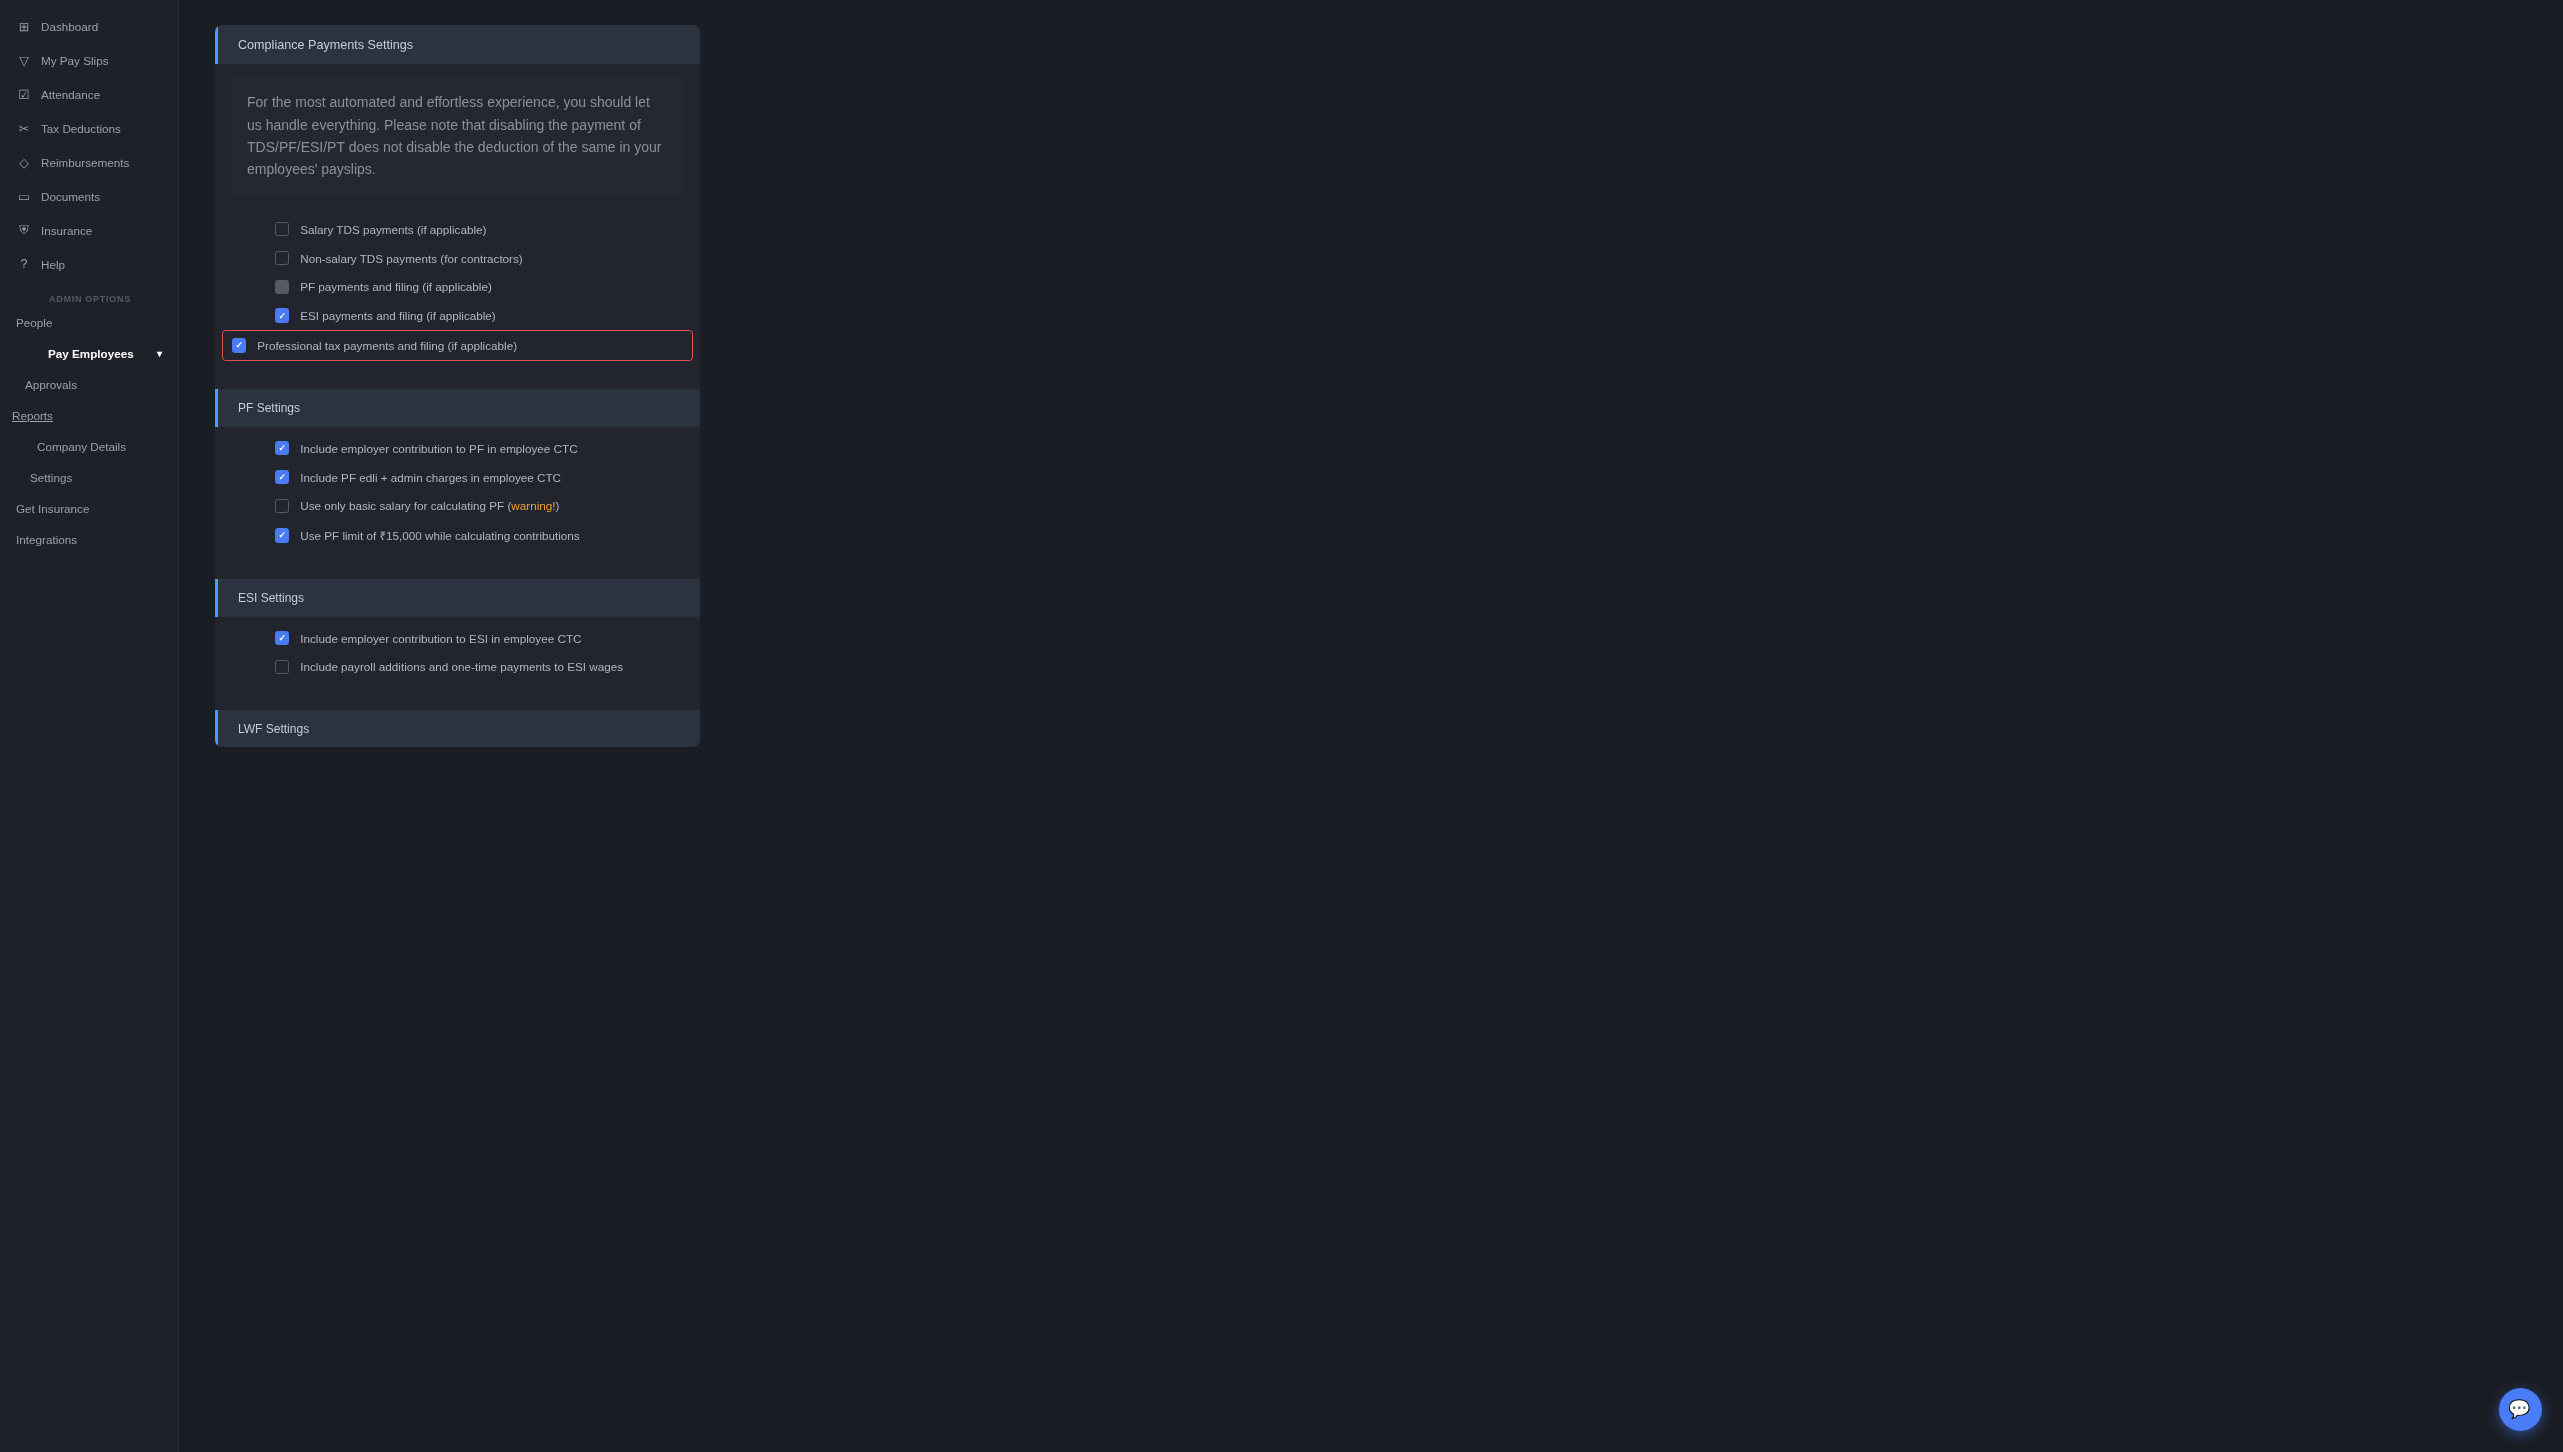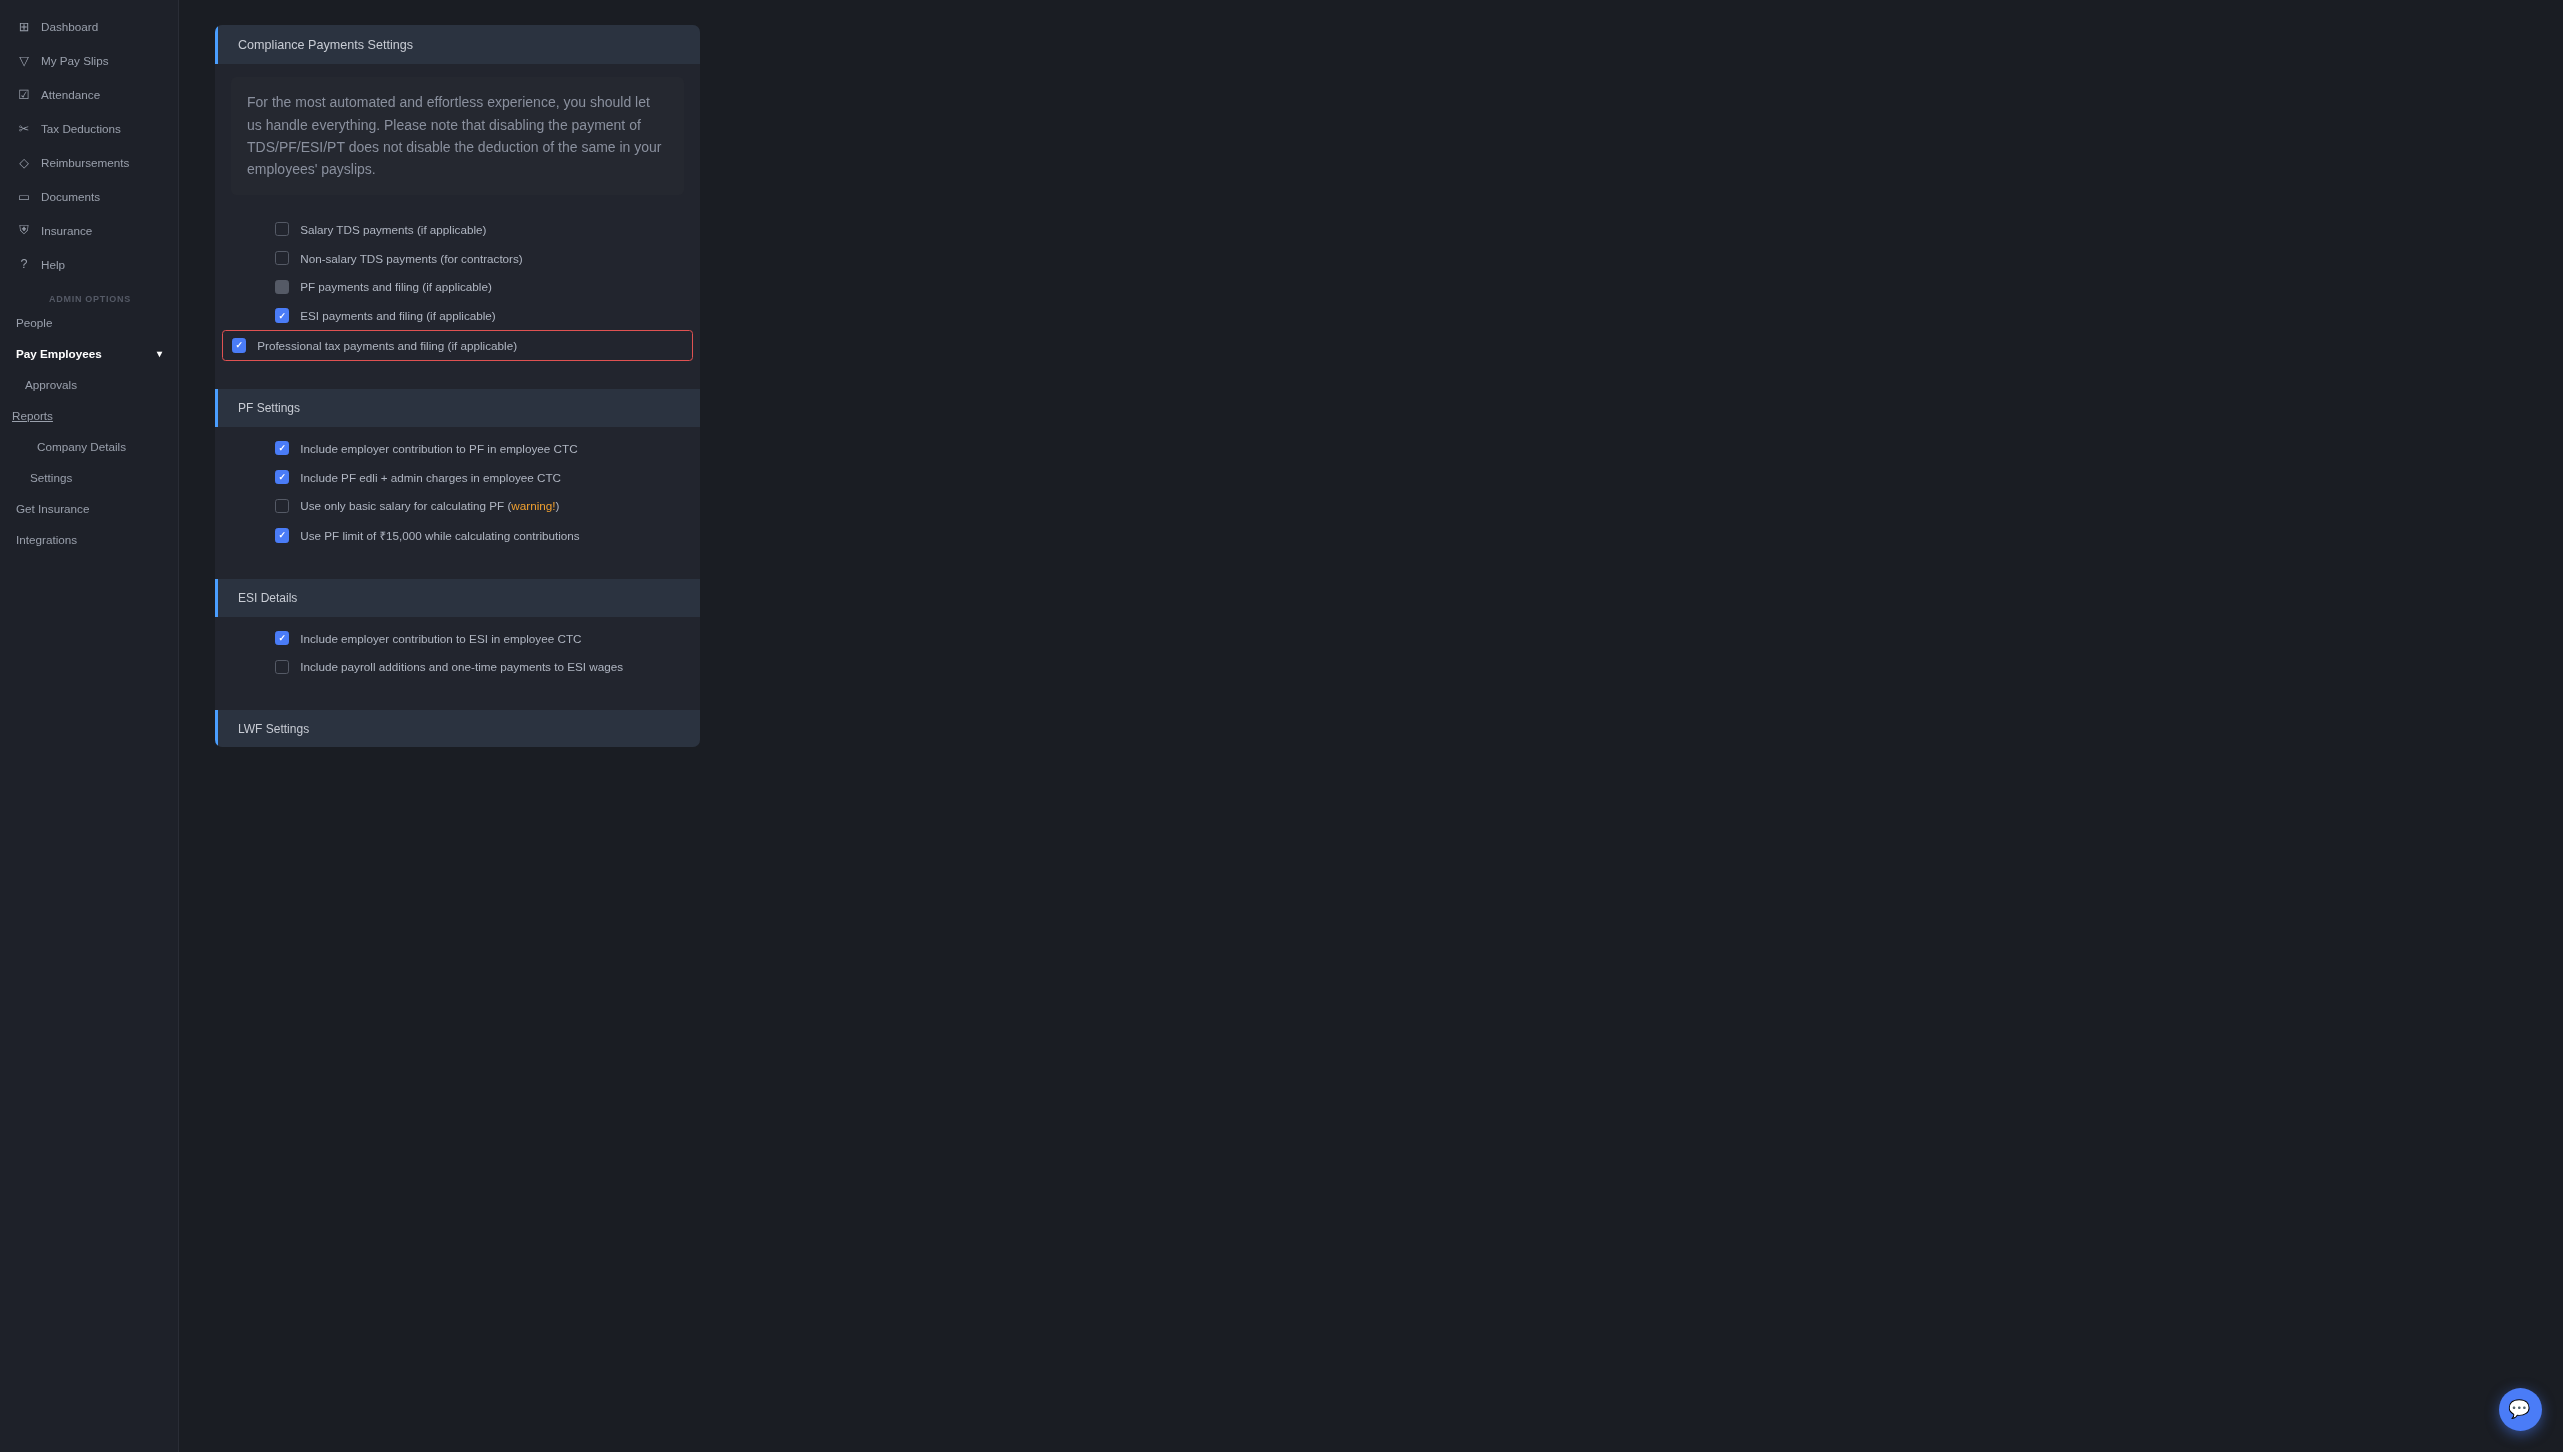--- a/index.html
+++ b/index.html
@@ -45,21 +45,21 @@
     }
     .sidebar-divider {
       font-size: 9px;
       color: #555a66;
       padding: 12.6px 16px 3.6px;
       letter-spacing: 0.08em;
       font-weight: 600;
       text-transform: uppercase;
       margin-left: 33px;
     }
-    .sidebar-item.bold-item { color: #ffffff; font-weight: 700; font-size: 11.7px; }
+    .sidebar-item.bold-item { color: #ffffff; font-weight: 700; font-size: 11.7px; margin-left: 32px; }
     .sidebar-item .chevron { margin-left: auto; font-size: 10px; }
 
     
     .main {
       flex: 1;
       overflow-y: auto;
       padding: 25px 36px;
       background: #1a1d23;
     }
 
@@ -306,21 +306,21 @@
       </div>
 
       <div class="checkbox-item">
         <div class="cb checked"></div>
         <span>Use PF limit of ₹15,000 while calculating contributions</span>
       </div>
 
     </div>
 
     <div class="section-header">
-      <span>ESI Details</span>
+      <span>ESI Settings</span>
     </div>
 
     <div class="checkbox-group">
 
       <div class="checkbox-item">
         <div class="cb checked"></div>
         <span>Include employer contribution to ESI in employee CTC</span>
       </div>
 
       <div class="checkbox-item">

